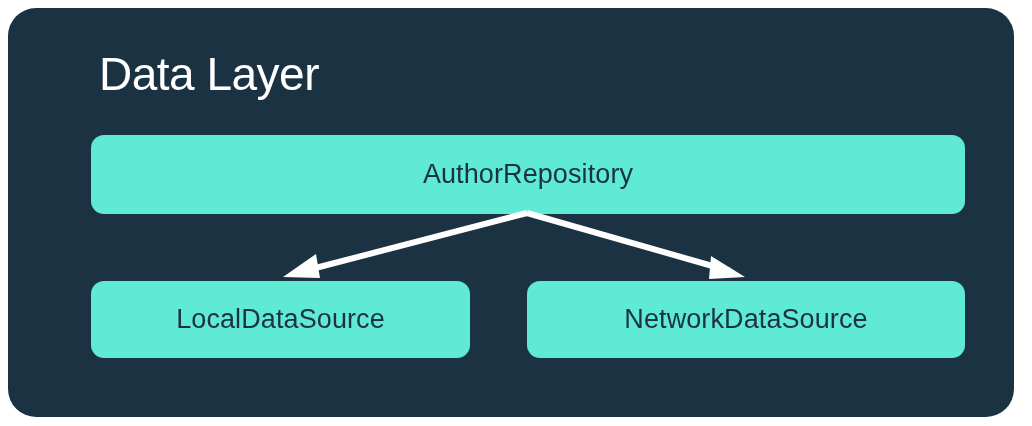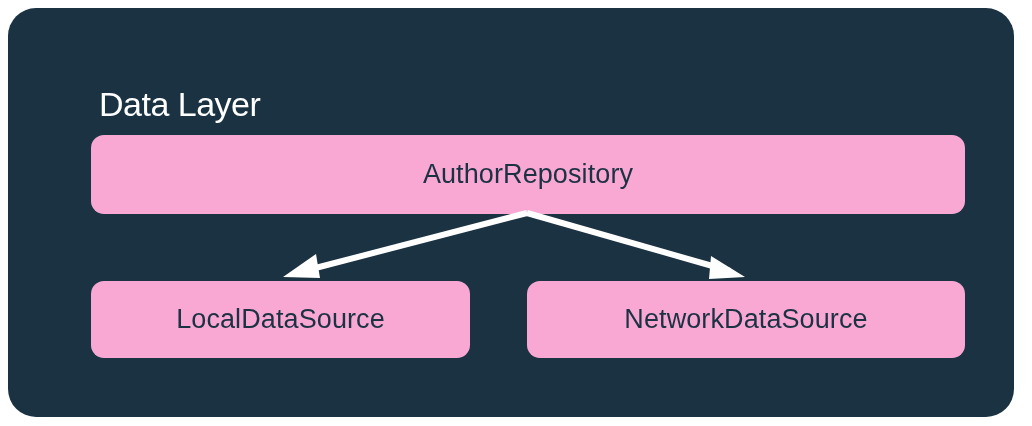--- a/index.html
+++ b/index.html
@@ -27,31 +27,30 @@
     width: 1006px;
     height: 409px;
     background: #1B3243;
     border-radius: 28px;
     box-sizing: border-box;
   }
   .layer-title {
     position: absolute;
     left: 91px;
     top: 40px;
-    font-size: 34px;
+    font-size: 46px;
     font-weight: 300;
     letter-spacing: -0.5px;
     color: #FFFFFF;
     line-height: 1.15;
     white-space: nowrap;
-    margin-top: 37px;
   }
   .node-box {
     position: absolute;
-    background: #f9a8d4;
+    background: #5eead4;
     border-radius: 13px;
     display: flex;
     align-items: center;
     justify-content: center;
     box-sizing: border-box;
   }
   .node-label {
     font-size: 27px;
     font-weight: 400;
     color: #1B3243;

